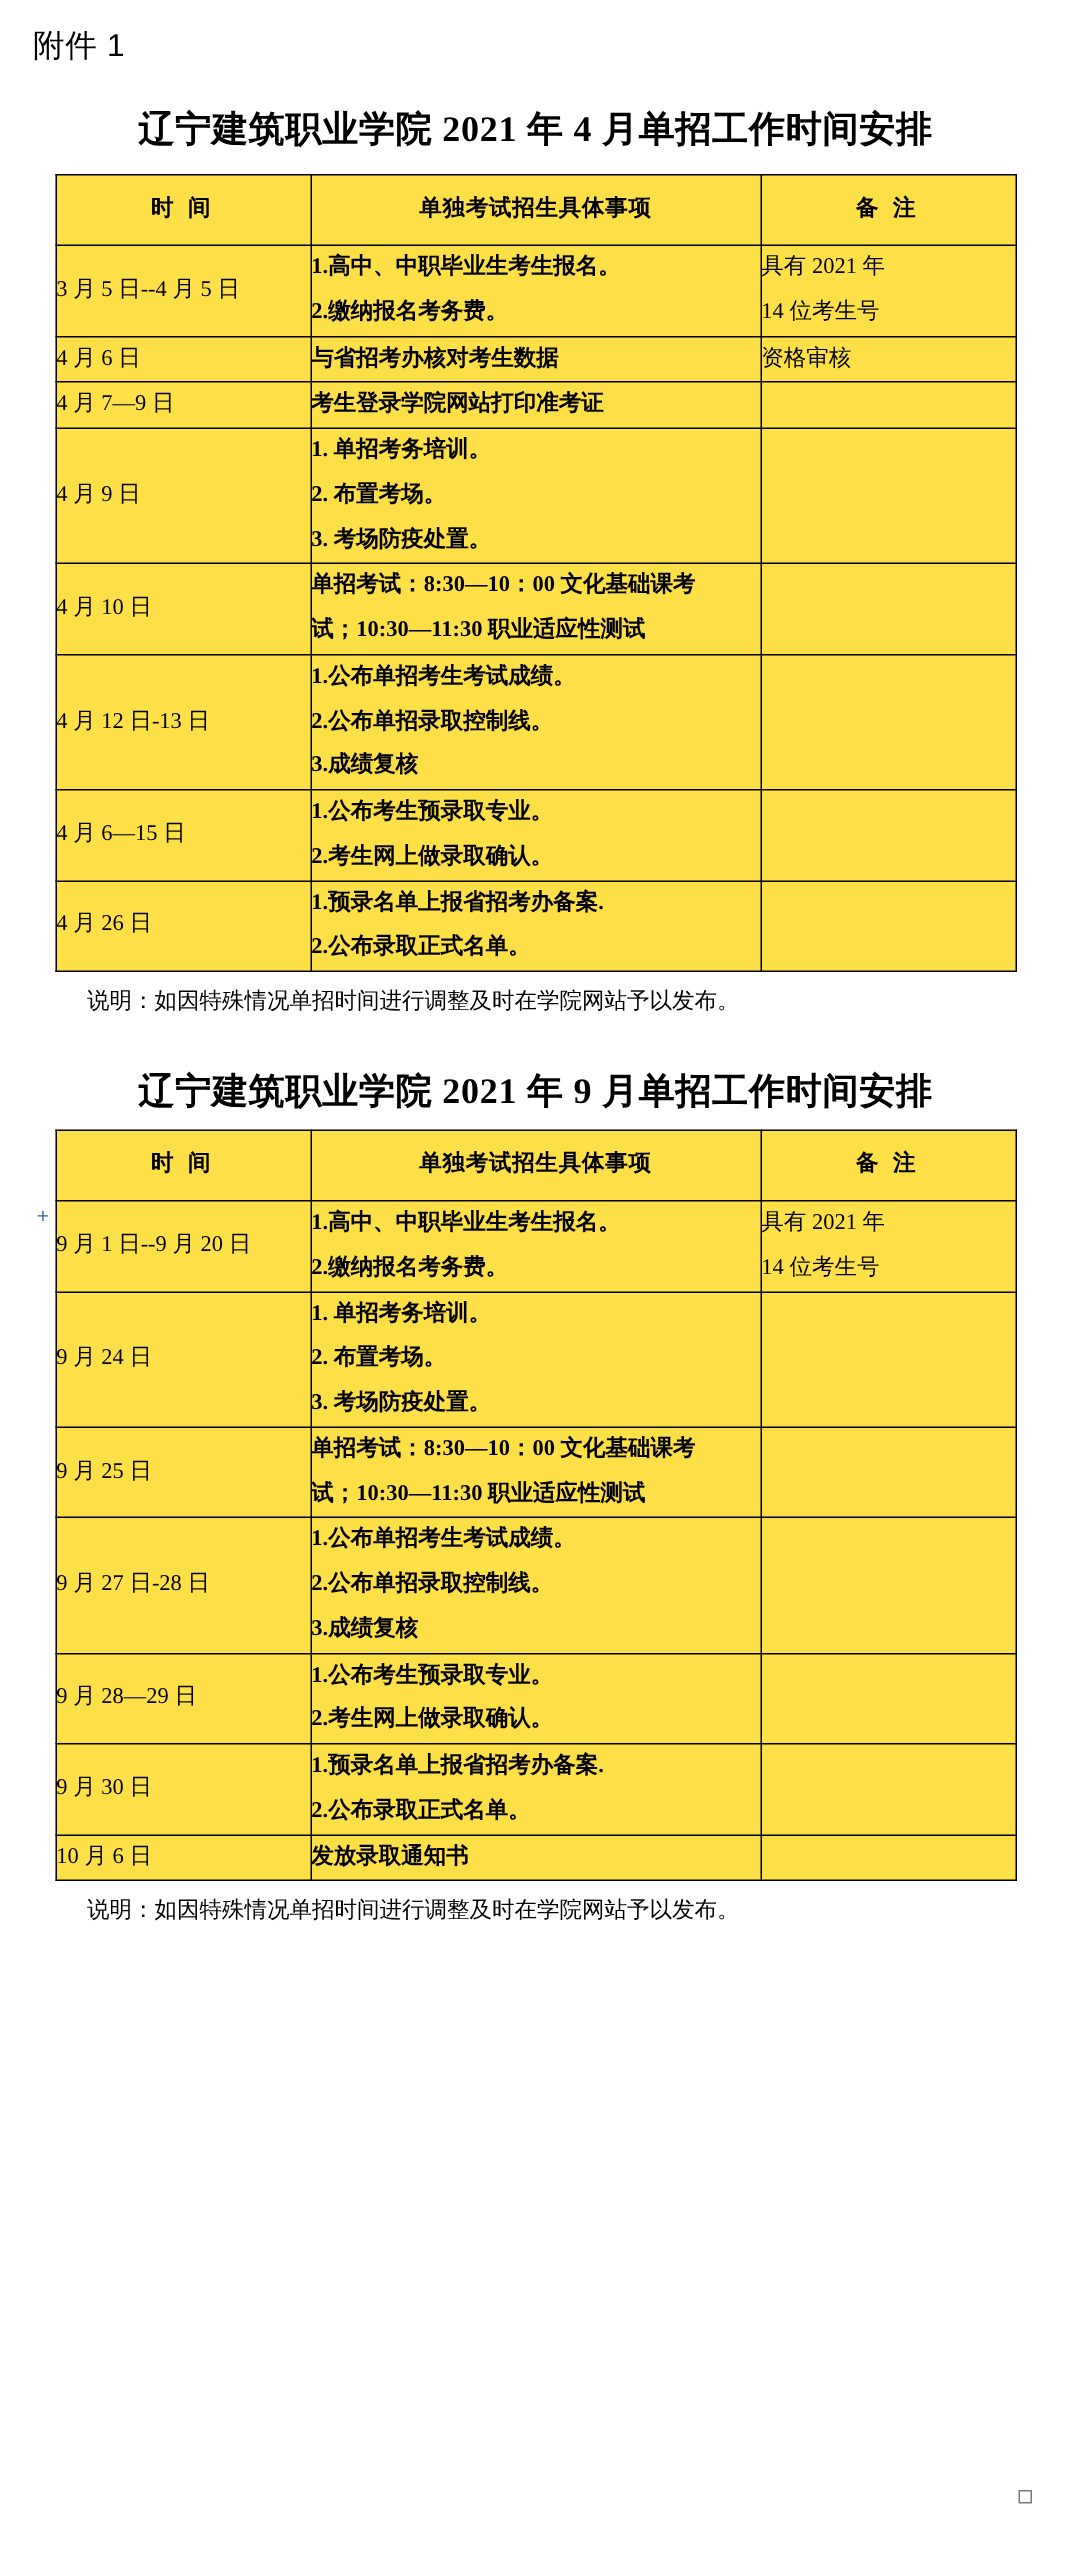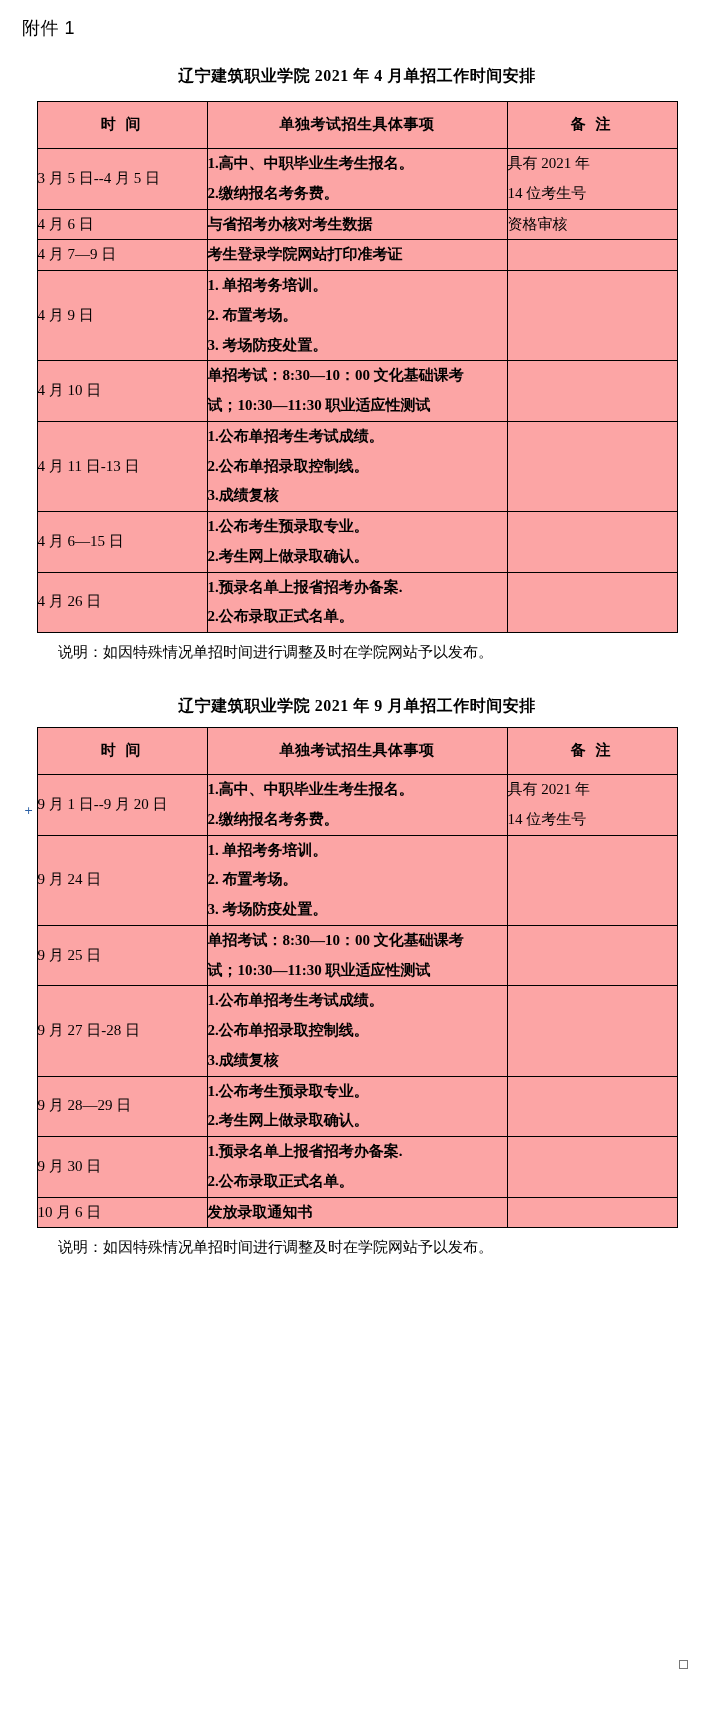--- a/index.html
+++ b/index.html
@@ -15,41 +15,41 @@
     position: relative;
   }
   .page {
     width: 714px;
     box-sizing: border-box;
     padding: 10px 0 0 0;
     position: relative;
   }
   .attachment-label {
     font-family: "Liberation Sans", sans-serif;
-    font-size: 18px;
+    font-size: 21px;
     margin: 6px 0 0 22px;
     letter-spacing: 0.5px;
   }
   .doc-title {
     text-align: center;
-    font-size: 16px;
+    font-size: 24px;
     font-weight: bold;
     margin: 26px 0 14px 0;
     letter-spacing: 0.5px;
   }
   .doc-title.second {
     margin-top: 34px;
     margin-bottom: 10px;
   }
   table.sched {
     border-collapse: collapse;
     margin: 0 auto;
     width: 510px;
     table-layout: fixed;
-    background: #fca5a5;
+    background: #fde047;
   }
   table.sched td, table.sched th {
     border: 1px solid #000000;
     padding: 0;
     vertical-align: middle;
     font-size: 15px;
     line-height: 1.45;
   }
   .col-time { width: 170px; }
   .col-item { width: 300px; }
@@ -181,21 +181,21 @@
             <span class="line">4 月 10 日</span>
           </td>
         <td class="item-cell">
           <span class="line">单招考试：8:30—10：00 文化基础课考</span>
           <span class="line">试；10:30—11:30 职业适应性测试</span>
         </td>
         <td class="note-cell"></td>
       </tr>
       <tr>
         <td class="time-cell">
-            <span class="line">4 月 11 日-13 日</span>
+            <span class="line">4 月 12 日-13 日</span>
           </td>
         <td class="item-cell">
           <span class="line">1.公布单招考生考试成绩。</span>
           <span class="line">2.公布单招录取控制线。</span>
           <span class="line">3.成绩复核</span>
         </td>
         <td class="note-cell"></td>
       </tr>
       <tr>
         <td class="time-cell">

